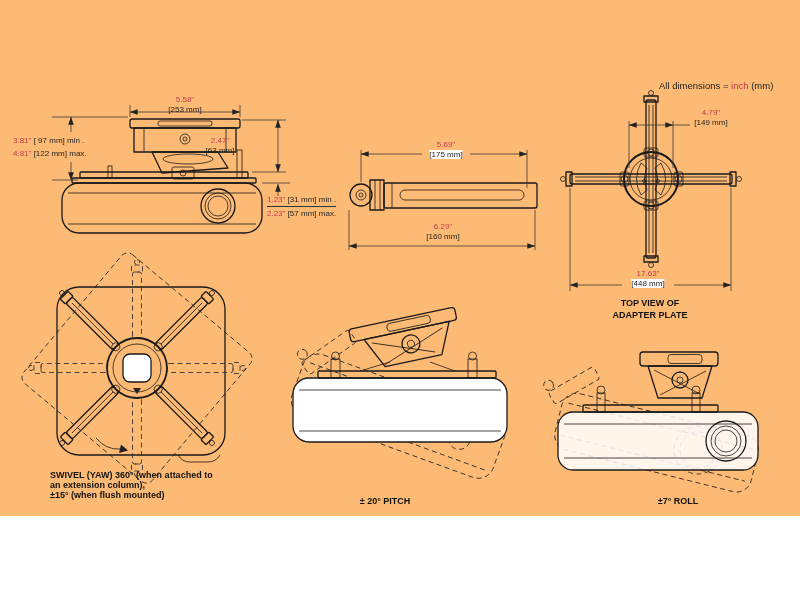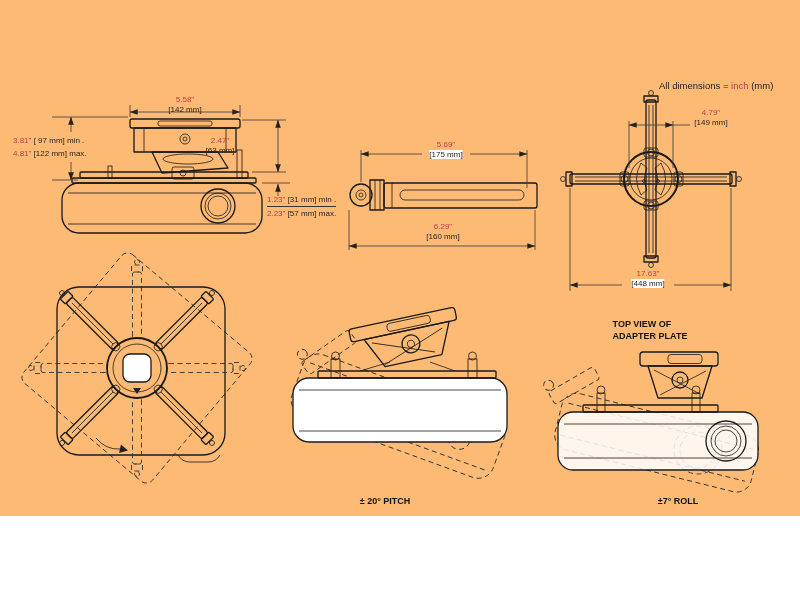--- a/index.html
+++ b/index.html
@@ -263,21 +263,21 @@
       <line class="d" x1="660" y1="395" x2="706" y2="371"></line>
     </g>
   </svg>
 
   <div class="note" style="left:659px;top:80px">
     <span>All dimensions = </span><span class="in">inch</span><span> (mm)</span>
   </div>
 
   <div class="dim ctr" style="left:185px;top:95px">
     <div><span class="in">5.58"</span></div>
-    <div>[142 mm]</div>
+    <div>[253 mm]</div>
   </div>
 
   <div class="dim left" style="left:13px;top:134px;line-height:13px">
     <div><span class="in">3.81"</span><span> [ 97 mm] min .</span></div>
     <div><span class="in">4.81"</span><span> [122 mm] max.</span></div>
   </div>
 
   <div class="dim ctr" style="left:220px;top:136px">
     <div><span class="in">2.47"</span></div>
     <div>[63 mm]</div>
@@ -301,23 +301,28 @@
   <div class="dim ctr" style="left:711px;top:108px;line-height:10px">
     <div><span class="in">4.79"</span></div>
     <div>[149 mm]</div>
   </div>
 
   <div class="dim ctr" style="left:648px;top:269px">
     <div><span class="in">17.63"</span></div>
     <div style="background:#fff">[448 mm]</div>
   </div>
 
-  <div class="cap ctr" style="left:650px;top:318px;text-align:left;line-height:12px">
+  <div class="cap ctr" style="left:650px;top:297px;text-align:center;line-height:12px">
     <div>TOP VIEW OF</div>
     <div>ADAPTER PLATE</div>
   </div>
 
+  <div class="cap" style="left:50px;top:470px">
+    <div>SWIVEL (YAW) 360° (when attached to</div>
+    <div>an extension column),</div>
+    <div>±15° (when flush mounted)</div>
+  </div>
 
   <div class="cap ctr" style="left:385px;top:496px">± 20° PITCH</div>
 
   <div class="cap ctr" style="left:678px;top:496px">±7° ROLL</div>
 
 </div>
 
 </body></html>

